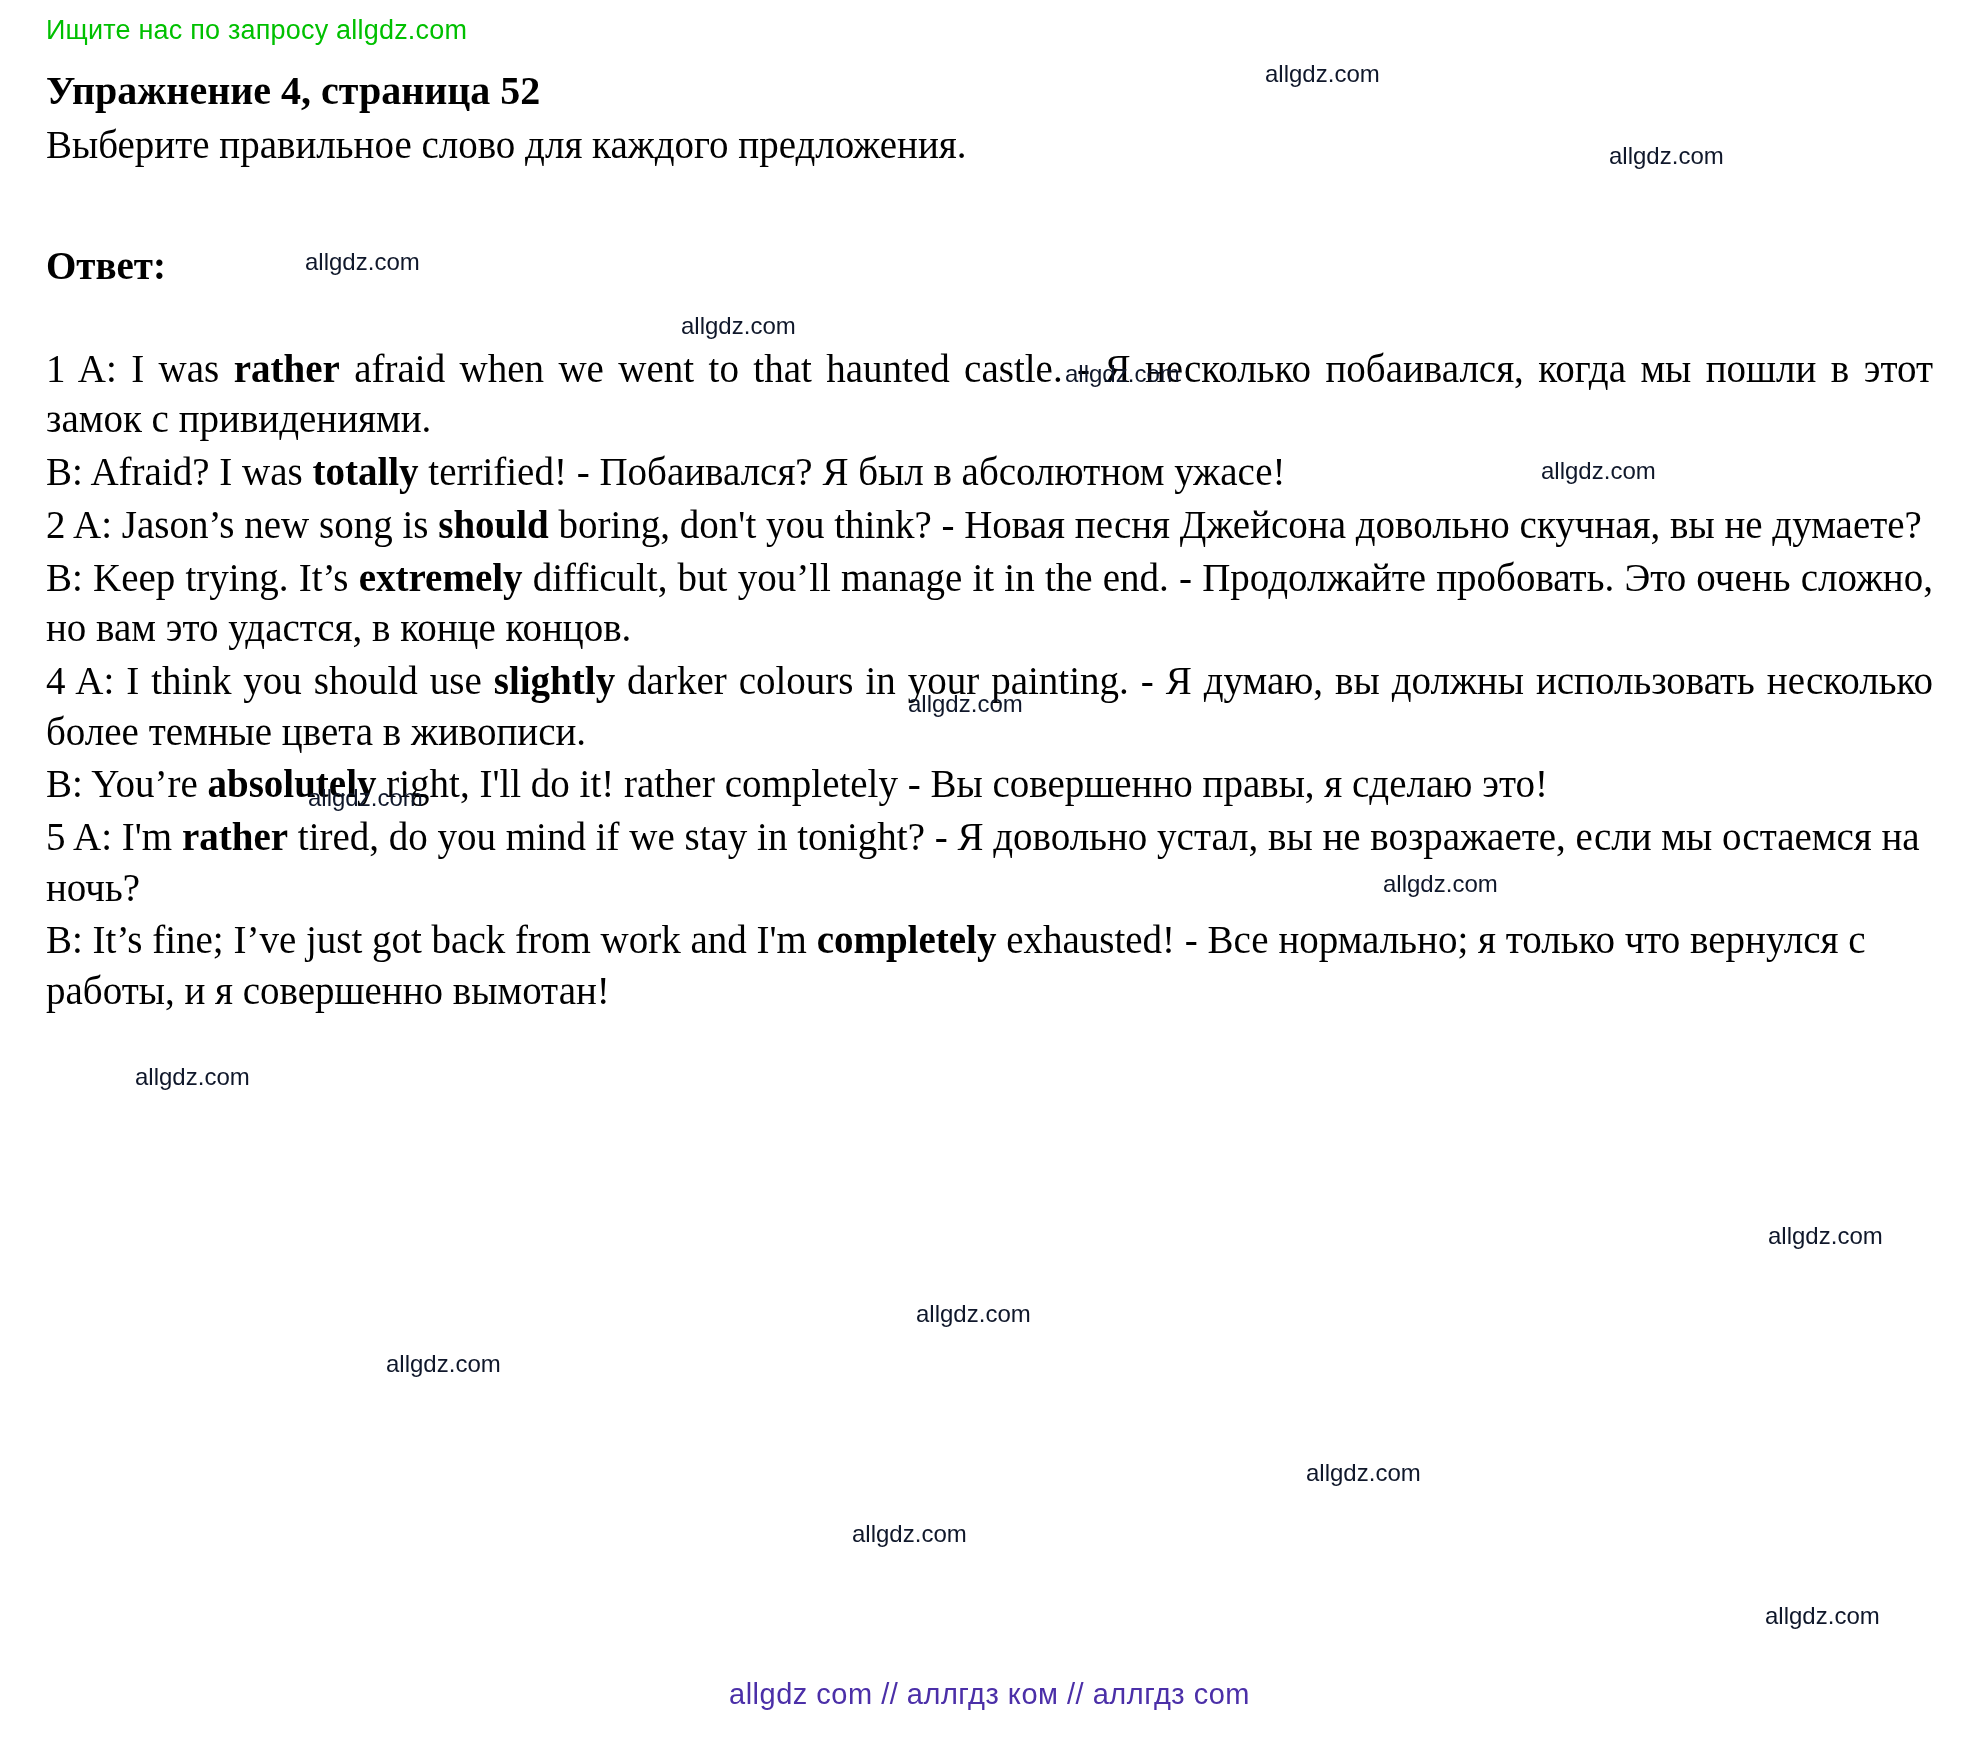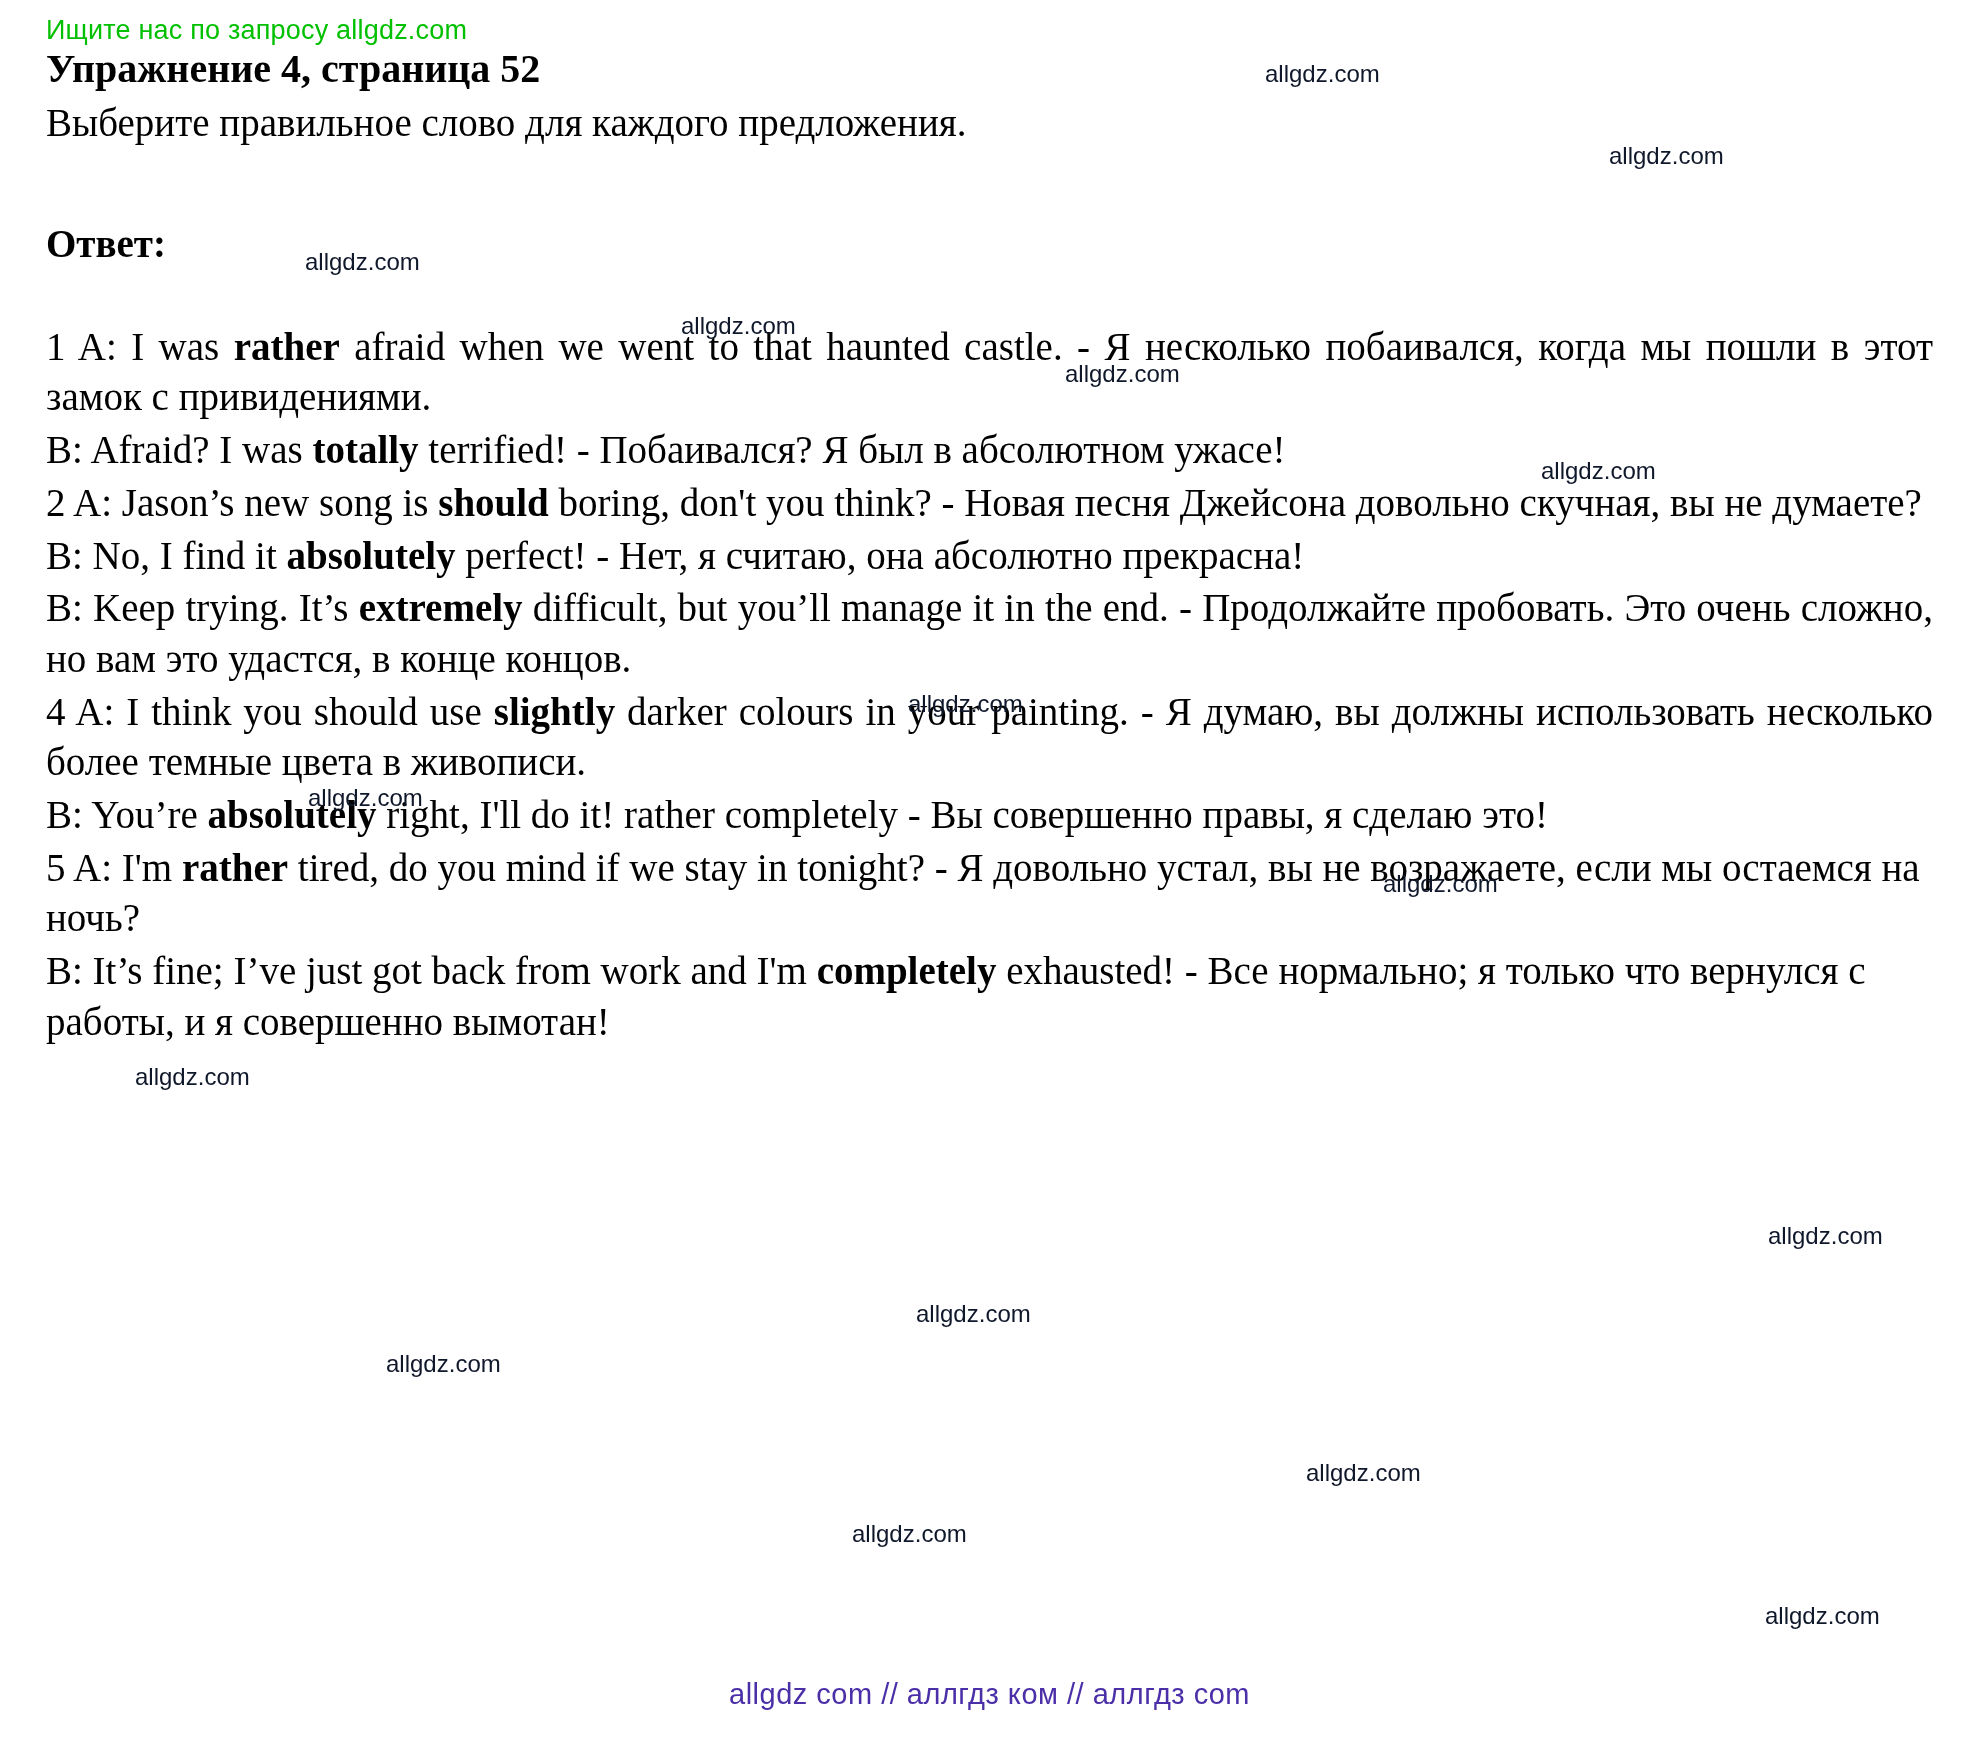--- a/index.html
+++ b/index.html
@@ -26,20 +26,21 @@
     text-align: left;
     color: #00c000;
     font-family: "Liberation Sans", sans-serif;
     font-size: 27px;
     padding-top: 15px;
     letter-spacing: 0.2px;
   }
   .title {
     font-size: 40px;
     font-weight: bold;
+    margin-top: 22px;
     line-height: 1.15;
   }
   .subtitle {
     font-size: 39px;
     margin-top: 8px;
     line-height: 1.2;
   }
   .answer-label {
     font-size: 39px;
     margin-top: 74px;
@@ -96,23 +97,20 @@
   <div class="content">
     <p class="line">
       <span>1 A: I was </span><b>rather</b><span> afraid when we went to that haunted castle. - Я несколько побаивался, когда мы пошли в этот замок с привидениями.</span>
     </p>
     <p class="line nojustify">
       <span>B: Afraid? I was </span><b>totally</b><span> terrified! - Побаивался? Я был в абсолютном ужасе!</span>
     </p>
     <p class="line">
       <span>2 A: Jason’s new song is </span><b>should</b><span> boring, don't you think? - Новая песня Джейсона довольно скучная, вы не думаете?</span>
     </p>
-    <p class="line nojustify">
-      <span>B: No, I find it </span><b>absolutely</b><span> perfect! - Нет, я считаю, она абсолютно прекрасна!</span>
-    </p>
     <p class="line">
       <span>B: Keep trying. It’s </span><b>extremely</b><span> difficult, but you’ll manage it in the end. - Продолжайте пробовать. Это очень сложно, но вам это удастся, в конце концов.</span>
     </p>
     <p class="line">
       <span>4 A: I think you should use </span><b>slightly</b><span> darker colours in your painting. - Я думаю, вы должны использовать несколько более темные цвета в живописи.</span>
     </p>
     <p class="line nojustify">
       <span>B: You’re </span><b>absolutely</b><span> right, I'll do it! rather completely - Вы совершенно правы, я сделаю это!</span>
     </p>
     <p class="line nojustify">

